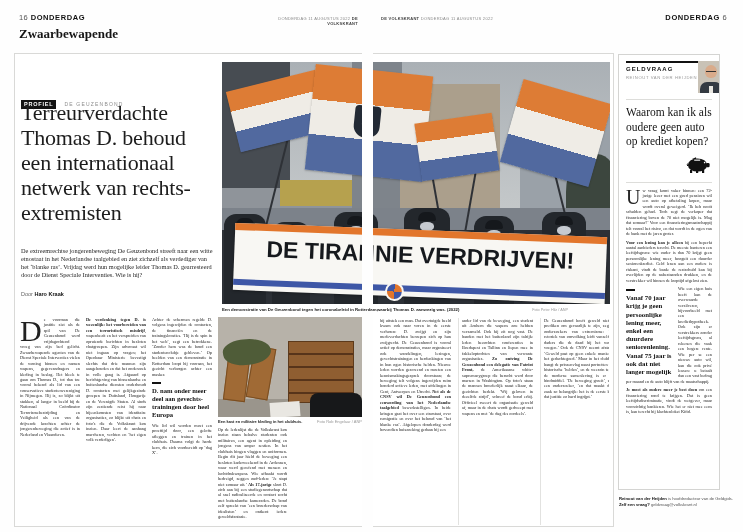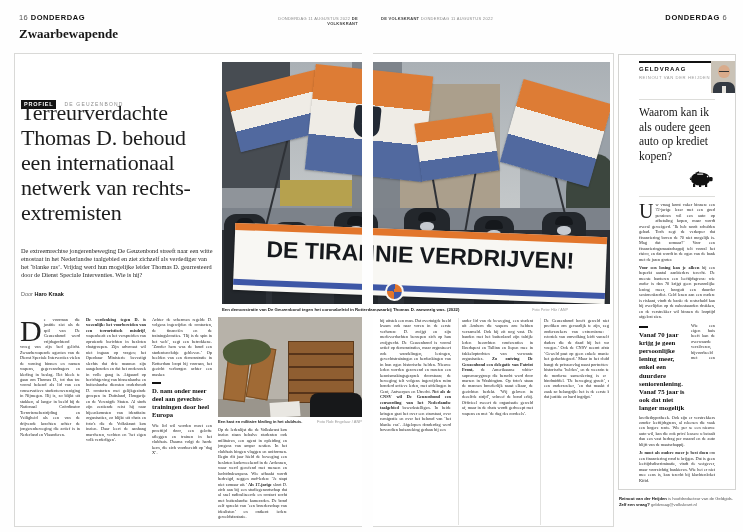--- a/index.html
+++ b/index.html
@@ -82,22 +82,22 @@
   .chair{position:absolute;width:20px;height:50px;background:#a06a35;border:1px solid #7a4e22;}
   .ip-cloth{position:absolute;left:5px;top:22px;width:48px;height:26px;background:#4f5c38;
             border-radius:40% 55% 45% 50%;transform:rotate(-8deg);}
   .ip-dark{position:absolute;right:0;bottom:0;width:52px;height:24px;background:#17181a;border-radius:8px 8px 0 0;}
   .ip-box{position:absolute;left:52px;bottom:0;width:30px;height:15px;background:#e9e7e2;transform:rotate(-4deg);}
   .inset-caption{margin-top:2px;font:700 4px "Liberation Sans",sans-serif;color:#1b1b1b;}
   .inset-caption .credit{font-weight:400;color:#9a9a9a;float:right;}
   .rb-cols{margin-top:3px;height:96px;column-count:2;column-gap:6px;column-fill:auto;
            font:400 4.3px/5.45px "Liberation Serif",serif;text-align:justify;overflow:hidden;}
   
-  .geldvraag{position:absolute;left:618px;top:54px;width:118px;height:436px;border:1px solid #d4d4d2;
-             background:#fff;box-sizing:border-box;padding:6px 20px;overflow:hidden;}
+  .geldvraag{position:absolute;left:618px;top:54px;width:102px;height:436px;border:1px solid #d4d4d2;
+             background:#fff;box-sizing:border-box;padding:6px 7px;overflow:hidden;}
   .gv-header{display:flex;justify-content:space-between;align-items:flex-start;min-height:33px;}
   .gv-label{border-top:2px solid #111;padding-top:3px;width:72px;font:700 6px "Liberation Sans",sans-serif;
             letter-spacing:1px;color:#111;}
   .gv-author{margin-top:3px;font:400 4.2px "Liberation Sans",sans-serif;letter-spacing:.6px;color:#9a9a9a;}
   .portrait{width:26px;height:32px;background:#c9c2b6;position:relative;overflow:hidden;flex:0 0 auto;}
   .pt-head{position:absolute;left:7px;top:4px;width:12px;height:13px;border-radius:50% 50% 45% 45%;background:#d9ab8b;}
   .pt-glasses{position:absolute;left:8px;top:10px;width:10px;border-top:1.2px solid #333;}
   .pt-suit{position:absolute;left:2px;bottom:0;width:22px;height:11px;background:#343a42;border-radius:7px 7px 0 0;}
   .pt-shirt{position:absolute;left:11px;bottom:0;width:4px;height:7px;background:#e8e6e0;}
   .geldvraag hr{border:0;border-top:1px solid #ddddda;margin:5px 0;}

